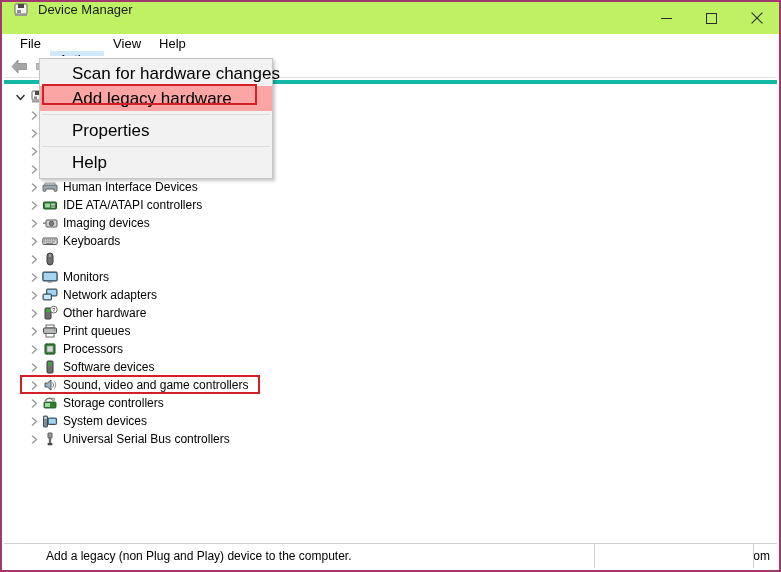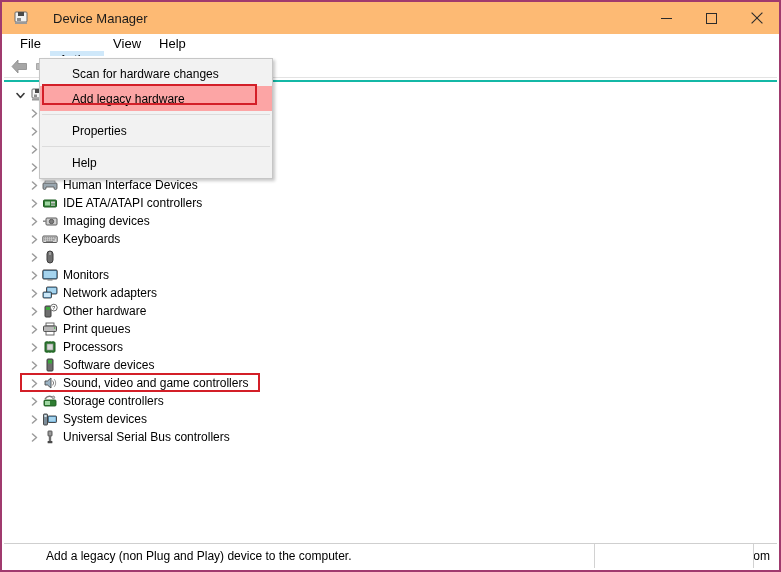--- a/index.html
+++ b/index.html
@@ -26,24 +26,22 @@
     border: 2px solid #a03a6e;
     background: #ffffff;
   }
 
   
   #titlebar {
     position: absolute;
     left: 0; top: 0;
     right: 0;
     height: 32px;
-    background: #fdba74;
-    display: flex;
-    align-items: center;
-    gap: 15px;
+    background: #bef264;
+    display: flex;
   }
   #title-icon {
     width: 16px; height: 16px;
     margin-left: 11px;
     position: relative;
     flex: 0 0 auto;
   }
   #title-text {
     margin-left: 9px;
     font-size: 13px;
@@ -111,21 +109,21 @@
     background: #d6d6d6;
     margin: 0 4px;
   }
 
   
   #content {
     position: absolute;
     left: 2px; top: 78px;
     right: 2px; bottom: 28px;
     background: #ffffff;
-    border-top: 2px solid #14b8a6;
+    border-top: 4px solid #14b8a6;
     overflow: hidden;
   }
   #tree {
     position: absolute;
     left: 0; top: 0;
     padding-top: 4px;
   }
   .tree-row {
     height: 18px;
     display: flex;
@@ -170,21 +168,21 @@
     border: 1px solid #c6c6c6;
     box-shadow: 2px 2px 3px rgba(0,0,0,0.22);
     z-index: 40;
     padding: 2px 0 3px 0;
   }
   .menu-item {
     height: 25px;
     display: flex;
     align-items: center;
     padding-left: 32px;
-    font-size: 12px;
+    font-size: 17px;
     color: #000;
     white-space: nowrap;
     box-sizing: border-box;
   }
   .menu-item.highlighted {
     background: #fca5a5;
   }
   .menu-sep {
     height: 1px;
     background: #dcdcdc;

